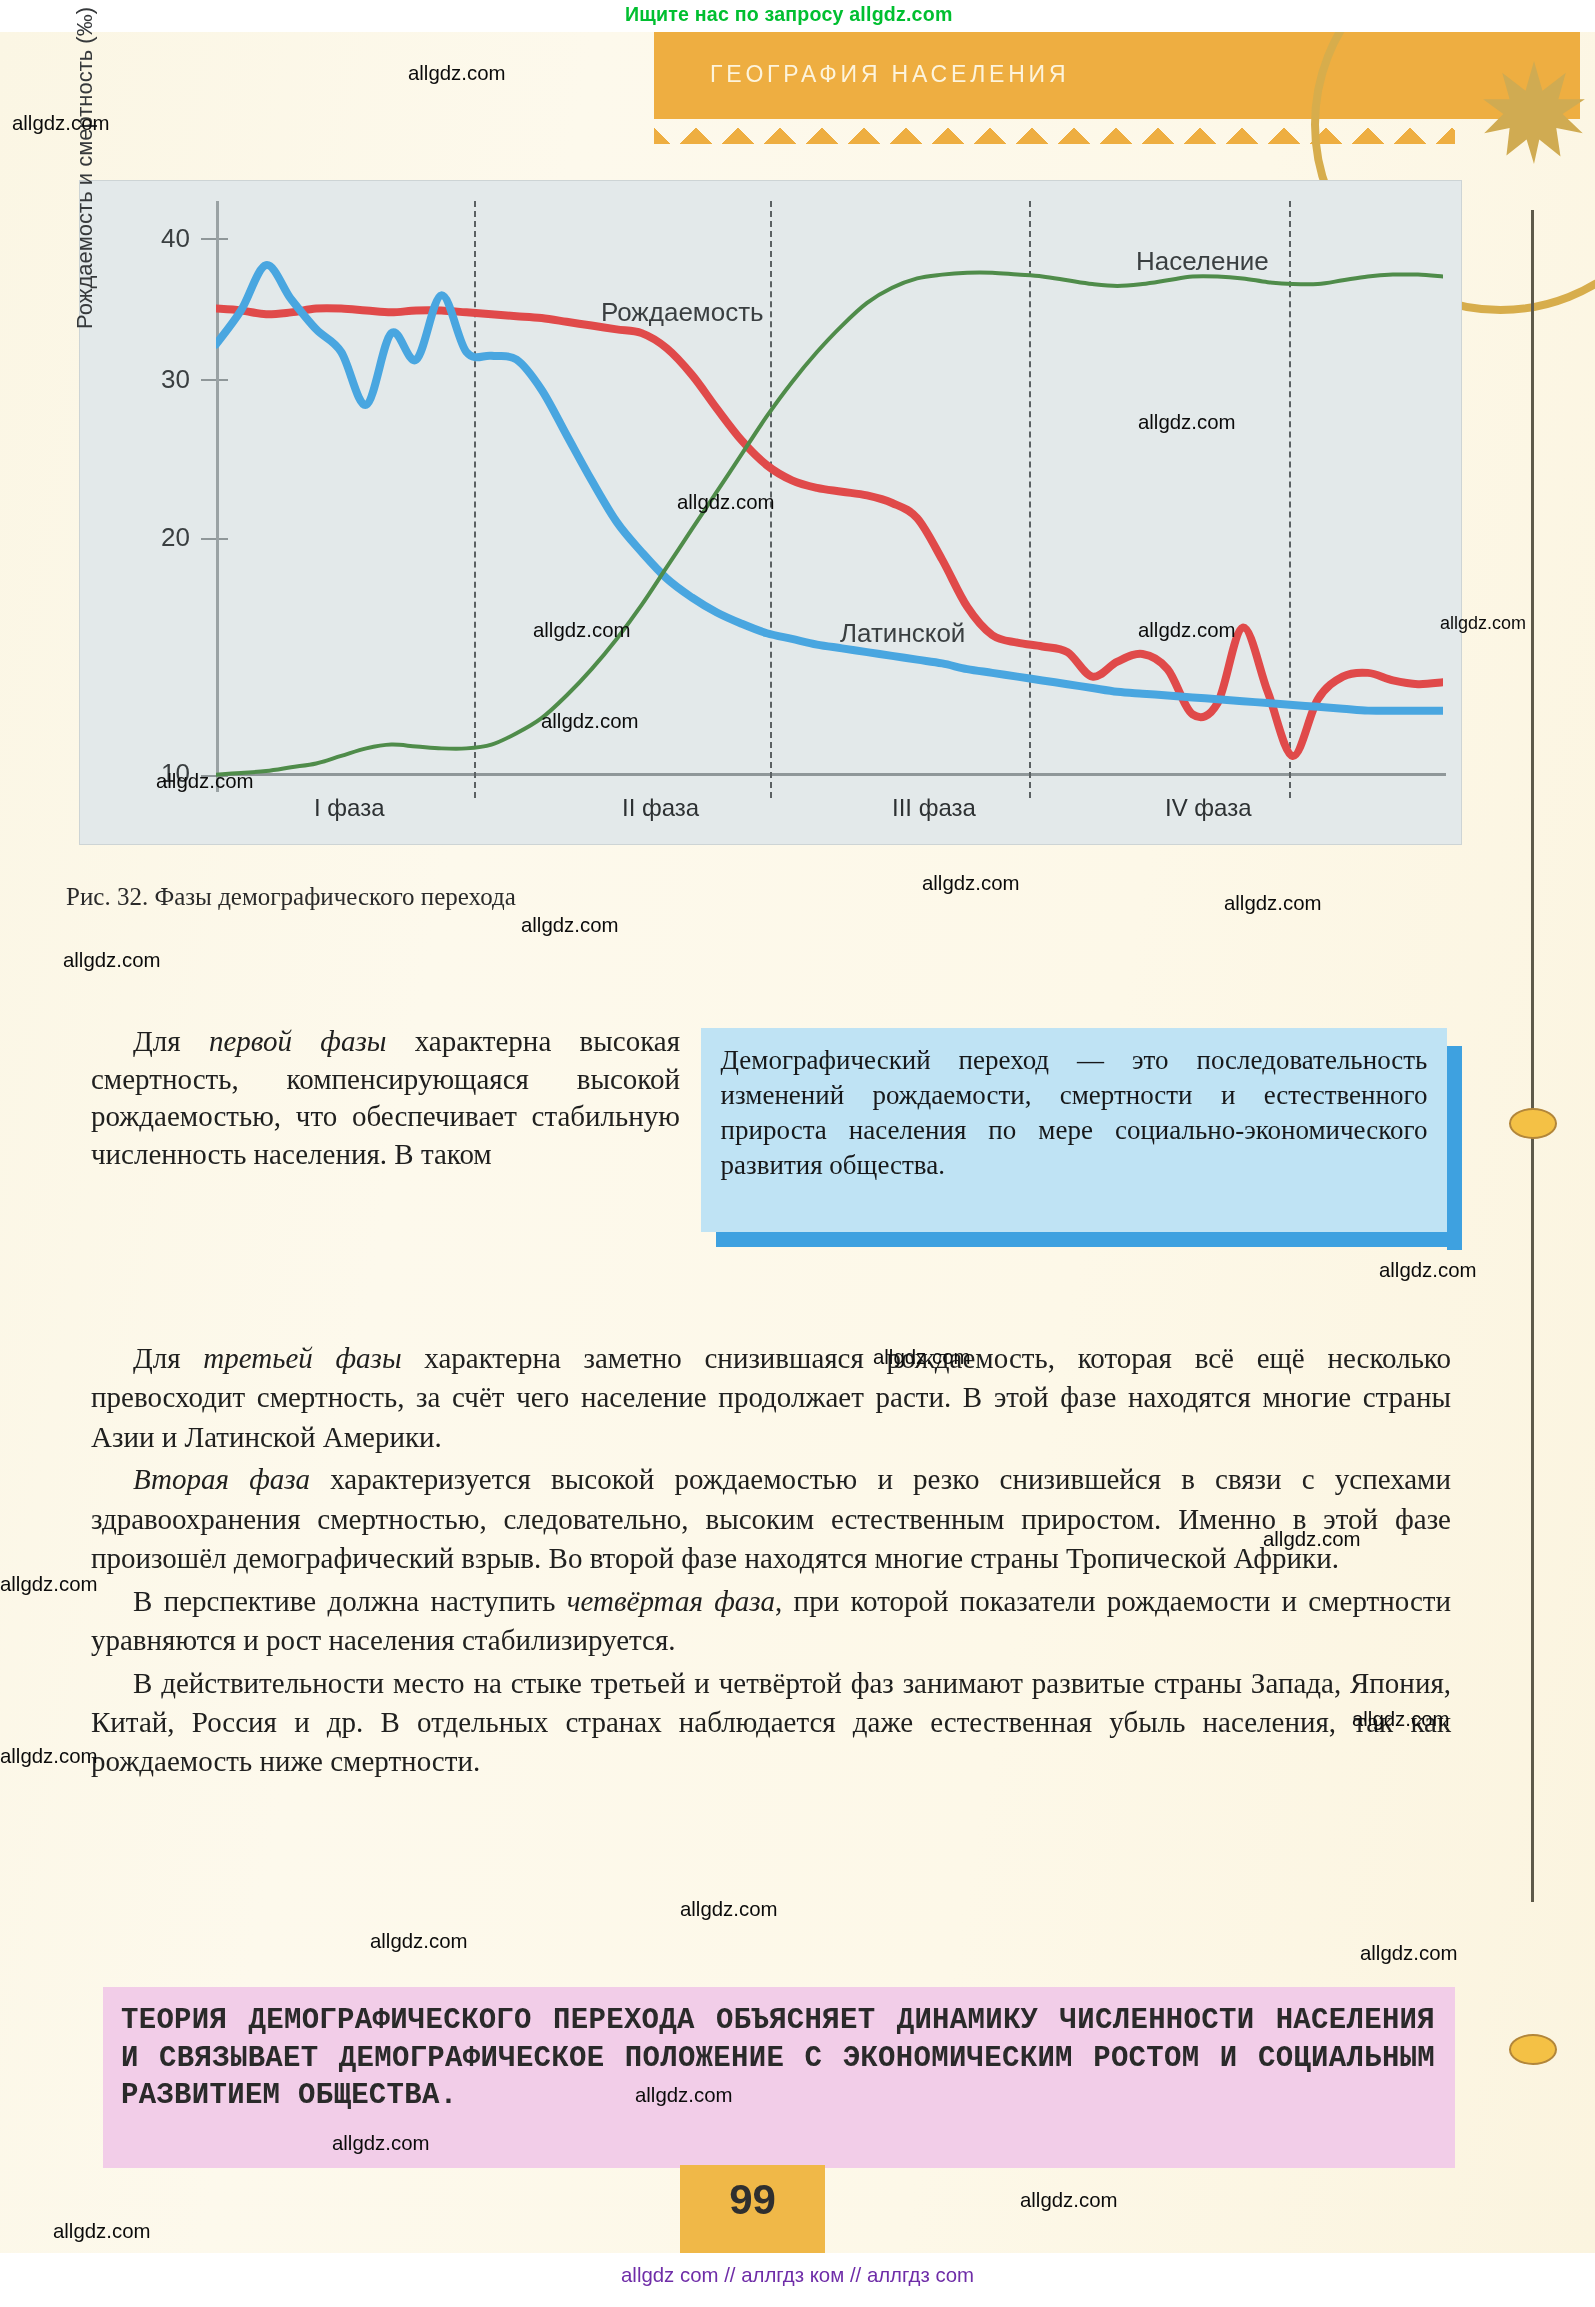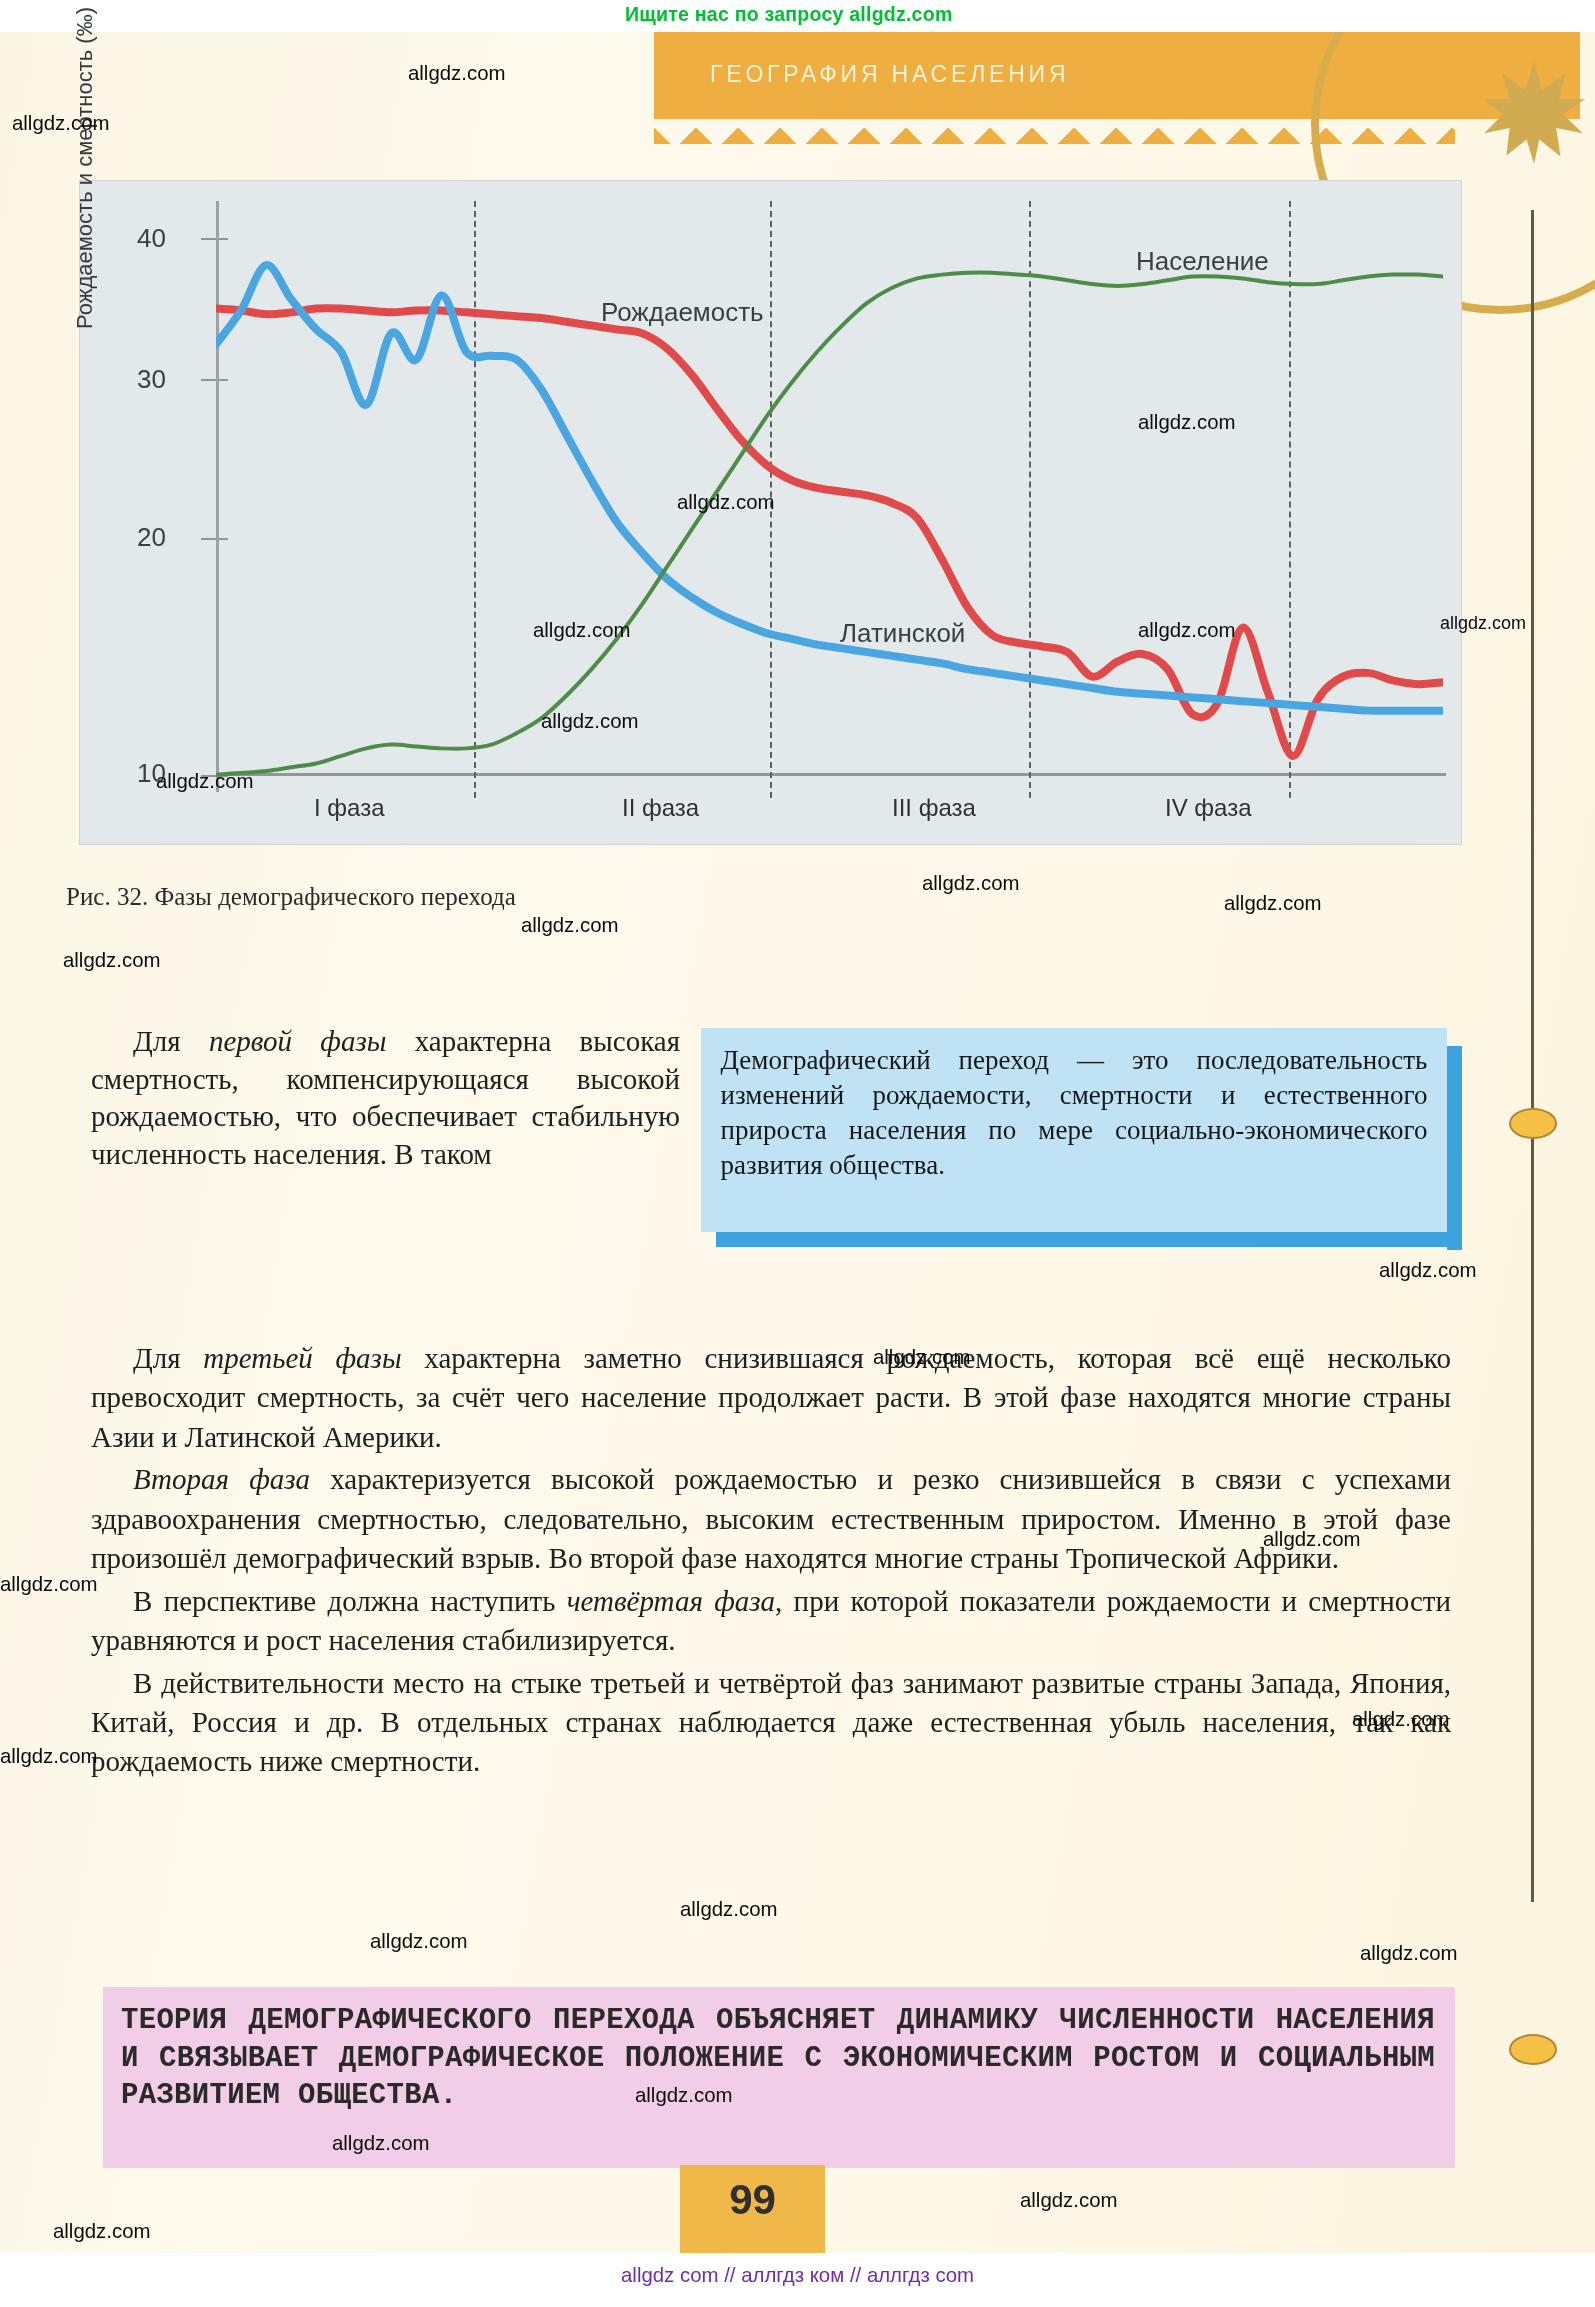--- a/index.html
+++ b/index.html
@@ -33,21 +33,21 @@
        border:2.3px solid #b2863a;}
 
   
   .figure{position:absolute;left:79px;top:148px;width:1381px;height:663px;
       background:#e3e9ea;border:0.8px solid #cdd4d5;}
   .plot{position:absolute;left:136px;top:19.6px;width:1227px;height:604px;}
   .axis-v{position:absolute;left:136px;top:19.6px;width:3px;height:591px;background:#9aa2a4;}
   .axis-h{position:absolute;left:136px;top:592px;width:1230px;height:3px;background:#8f9799;}
   .ytick{position:absolute;width:27px;height:2.3px;background:#8f9799;left:121px;}
   .ylab{position:absolute;right:16px;font-family:"Liberation Sans",sans-serif;font-size:26px;
-        color:#3a3f41;width:53px;}
+        color:#3a3f41;text-align:right;width:53px;}
   .yaxis-title{position:absolute;left:-7.6px;top:148px;transform:rotate(-90deg);
       transform-origin:left top;font-family:"Liberation Sans",sans-serif;font-size:22px;
       color:#36393b;white-space:nowrap;}
   .divider{position:absolute;top:19.6px;width:0;height:597px;
       border-left:2.3px dashed #5b6163;}
   .phase{position:absolute;top:613px;font-family:"Liberation Sans",sans-serif;font-size:24px;
       color:#2d3133;}
   .slab{position:absolute;font-family:"Liberation Sans",sans-serif;font-size:26px;color:#3a3f41;}
 
   .caption{position:absolute;left:66px;top:851px;font-size:25px;color:#2b2b2b;

